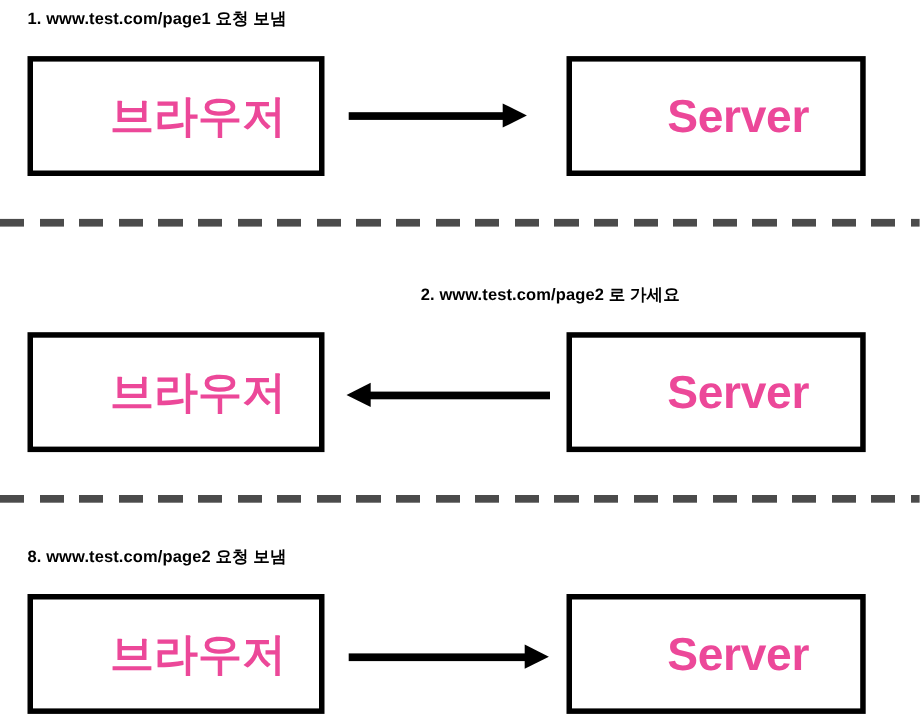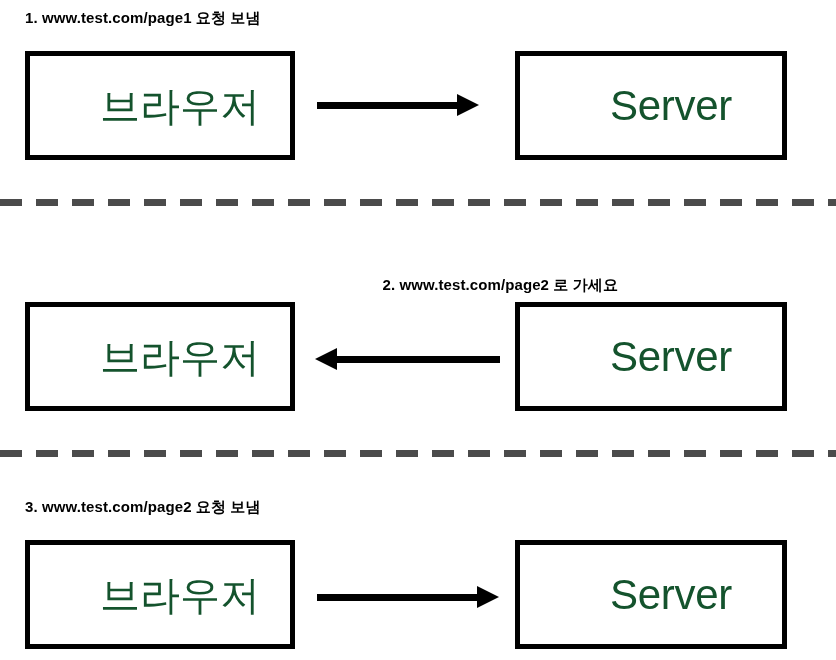--- a/index.html
+++ b/index.html
@@ -38,40 +38,40 @@
   .step-label {
     position: absolute;
     font-size: 15px;
     font-weight: bold;
     letter-spacing: 0.1px;
     white-space: nowrap;
     line-height: 20px;
     color: #000000;
   }
   #label-step-1 { left: 25px; top: 8px; }
-  #label-step-2 { right: 46px; top: 24px; text-align: left; }
+  #label-step-2 { right: 46px; top: 8px; text-align: left; }
   #label-step-3 { left: 25px; top: 8px; }
 
   
   .node-box {
     position: absolute;
     box-sizing: border-box;
     border: 5px solid #000000;
     background: #ffffff;
     display: flex;
     align-items: center;
     justify-content: center;
     width: 270px;
     height: 109px;
   }
   .node-box .node-label {
     font-size: 40px;
-    font-weight: 400;
+    font-weight: 700;
     line-height: 1;
-    color: #14532d;
+    color: #ec4899;
     white-space: nowrap;
     margin-left: 40px;
   }
   .node-box .node-label.latin {
     font-size: 42px;
     letter-spacing: -0.3px;
   }
 
   .box-left  { left: 25px; }
   .box-right { left: 515px; width: 272px; }
@@ -169,21 +169,21 @@
   </div>
 
   <div class="arrow left" id="arrow-step-2">
     <span class="shaft"></span>
     <span class="head"></span>
   </div>
 
   <div class="separator" id="separator-2"></div>
 
   <div class="step-row" id="step-row-3">
-    <div class="step-label" id="label-step-3">3. www.test.com/page2 요청 보냄</div>
+    <div class="step-label" id="label-step-3">8. www.test.com/page2 요청 보냄</div>
 
     <div class="node-box box-left">
       <span class="node-label">브라우저</span>
     </div>
 
     <div class="node-box box-right">
       <span class="node-label latin">Server</span>
     </div>
   </div>
 

